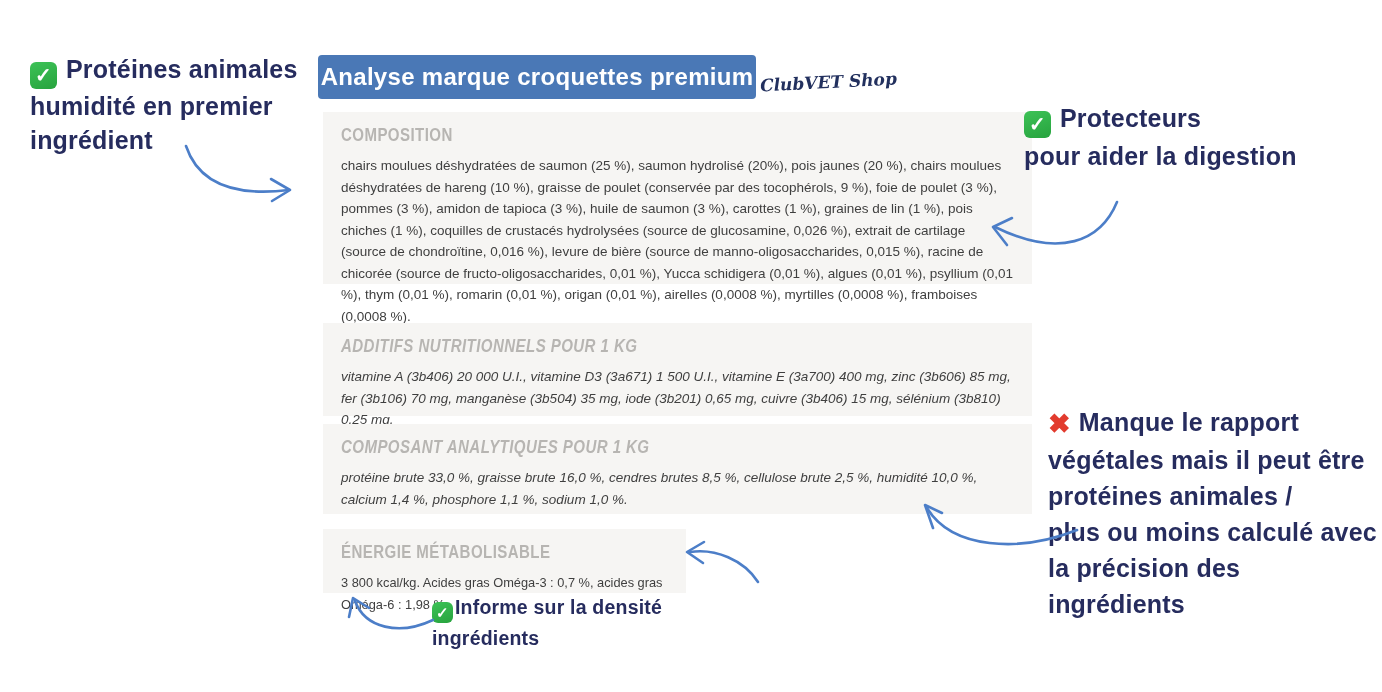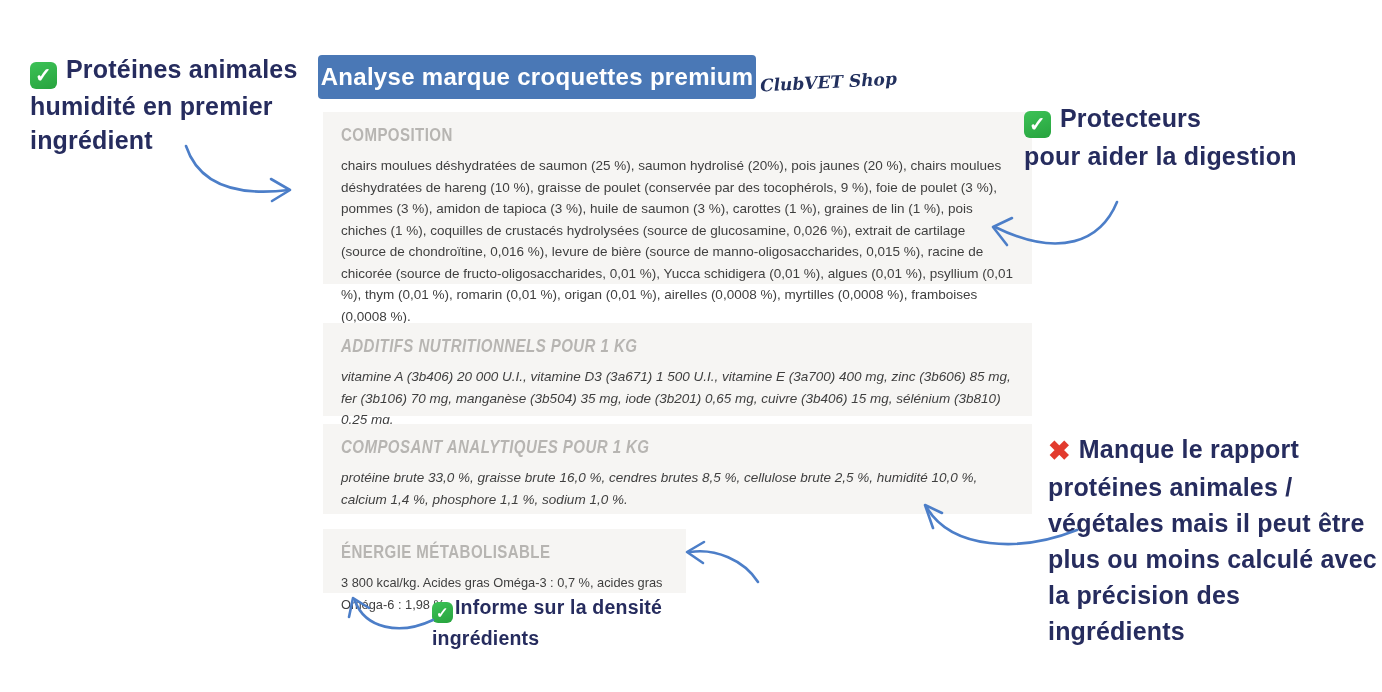--- a/index.html
+++ b/index.html
@@ -46,21 +46,21 @@
   #box-energie .box-b { font-size:12.8px; }
 
   
   .note {
     position:absolute; color:#262c5e; font-weight:bold;
     font-size:25px; line-height:36px; letter-spacing:.2px;
   }
   .note-small { font-size:19.5px; line-height:31px; }
   #note-left      { left:30px;  top:52px;  width:290px; line-height:34px; }
   #note-protect   { left:1024px; top:100px; width:310px; }
-  #note-manque    { left:1048px; top:431px; width:335px; }
+  #note-manque    { left:1048px; top:404px; width:335px; }
   #note-acides    { left:748px; top:574px; width:260px; }
   #note-informe   { left:432px; top:592px; width:270px; }
 
   .emoji-check {
     display:inline-flex; align-items:center; justify-content:center;
     width:27px; height:27px; border-radius:6px;
     background:linear-gradient(160deg,#3dc257,#27a33e);
     color:#ffffff; font-size:20px; font-weight:bold;
     margin-right:9px; vertical-align:-4px;
   }
@@ -110,22 +110,22 @@
     <div class="box-b">3 800 kcal/kg. Acides gras Oméga-3 : 0,7 %, acides gras Oméga-6 : 1,98 %.</div>
   </div>
 
   <div class="note" id="note-protect">
     <div><span class="emoji-check">✓</span><span>Protecteurs</span></div>
     <div>pour aider la digestion</div>
   </div>
 
   <div class="note" id="note-manque">
     <div><span class="emoji-cross">✖</span><span>Manque le rapport</span></div>
+    <div>végétales mais il peut être</div>
     <div>protéines animales /</div>
-    <div>végétales mais il peut être</div>
     <div>plus ou moins calculé avec</div>
     <div>la précision des ingrédients</div>
   </div>
 
 
   <div class="note note-small" id="note-informe">
     <div><span class="emoji-check">✓</span><span>Informe sur la densité</span></div>
     <div>ingrédients</div>
   </div>
 

